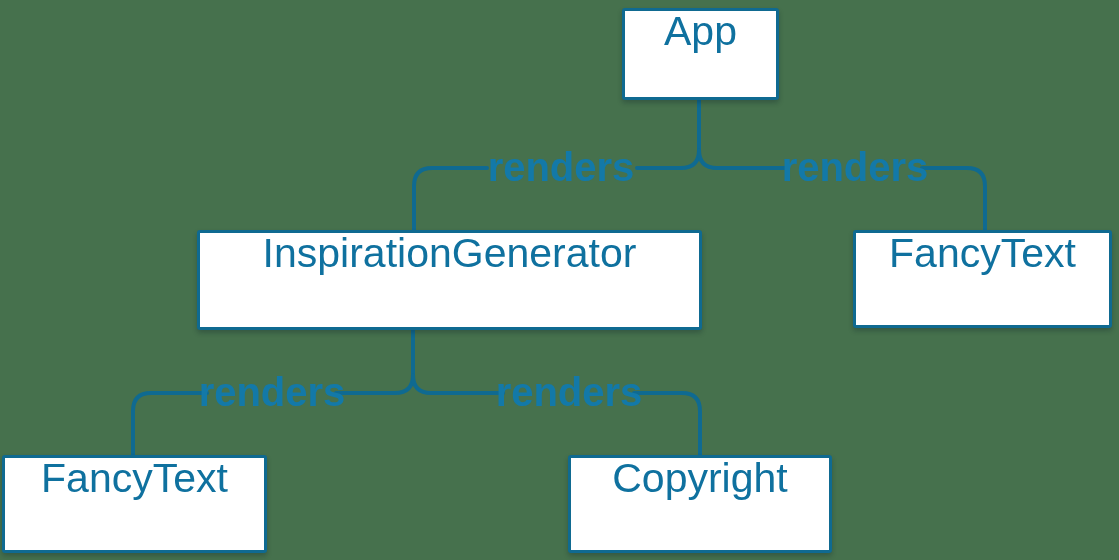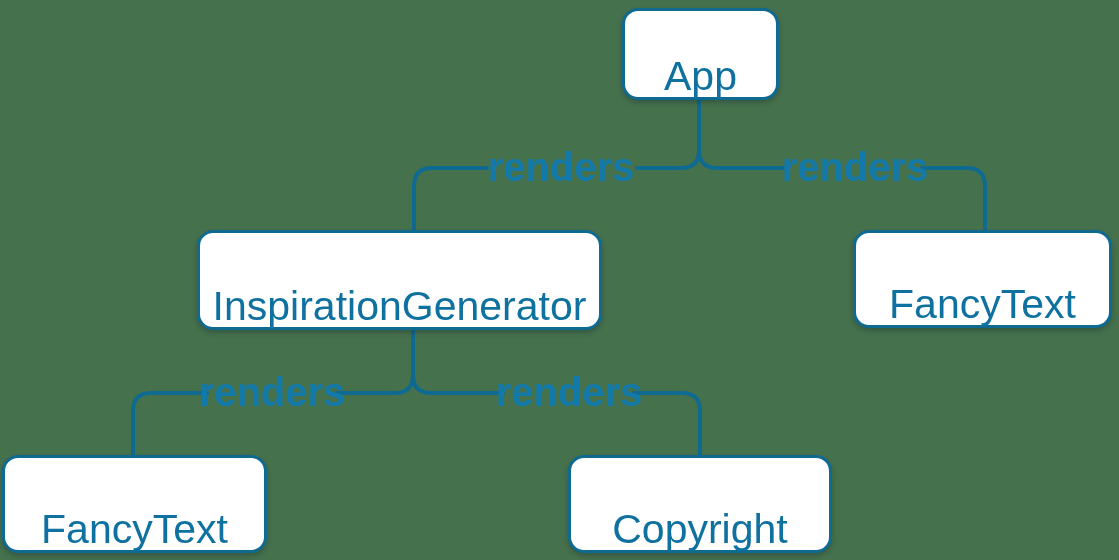--- a/index.html
+++ b/index.html
@@ -25,24 +25,24 @@
     fill: none;
     stroke: #0F6A91;
     stroke-width: 4;
     stroke-linecap: round;
   }
   .node {
     position: absolute;
     box-sizing: border-box;
     background: #ffffff;
     border: 3px solid #0F6A91;
-    border-radius: 16px;
+    border-radius: 3px;
     box-shadow: 0 3px 5px rgba(10, 30, 40, 0.28);
     display: flex;
-    align-items: flex-end;
+    align-items: flex-start;
     justify-content: center;
   }
   .node-label {
     color: #0F719F;
     font-size: 41px;
     font-weight: 500;
     letter-spacing: 0px;
     white-space: nowrap;
     line-height: 1;
   }
@@ -67,21 +67,21 @@
 
   <path class="edge-path" d="M 413 330 L 413 375 Q 413 393 395 393 L 336 393 M 207 393 L 151 393 Q 133 393 133 411 L 133 455"></path>
 
   <path class="edge-path" d="M 413 375 Q 413 393 431 393 L 503 393 M 634 393 L 682 393 Q 700 393 700 411 L 700 455"></path>
 </svg>
 
 <div class="node" style="left:622px; top:8px; width:157px; height:92px;">
   <span class="node-label">App</span>
 </div>
 
-<div class="node" style="left:197px; top:230px; width:405px; height:100px;">
+<div class="node" style="left:197px; top:230px; width:505px; height:100px;">
   <span class="node-label">InspirationGenerator</span>
 </div>
 
 <div class="node" style="left:853px; top:230px; width:259px; height:98px;">
   <span class="node-label">FancyText</span>
 </div>
 
 <div class="node" style="left:2px; top:455px; width:265px; height:98px;">
   <span class="node-label">FancyText</span>
 </div>

